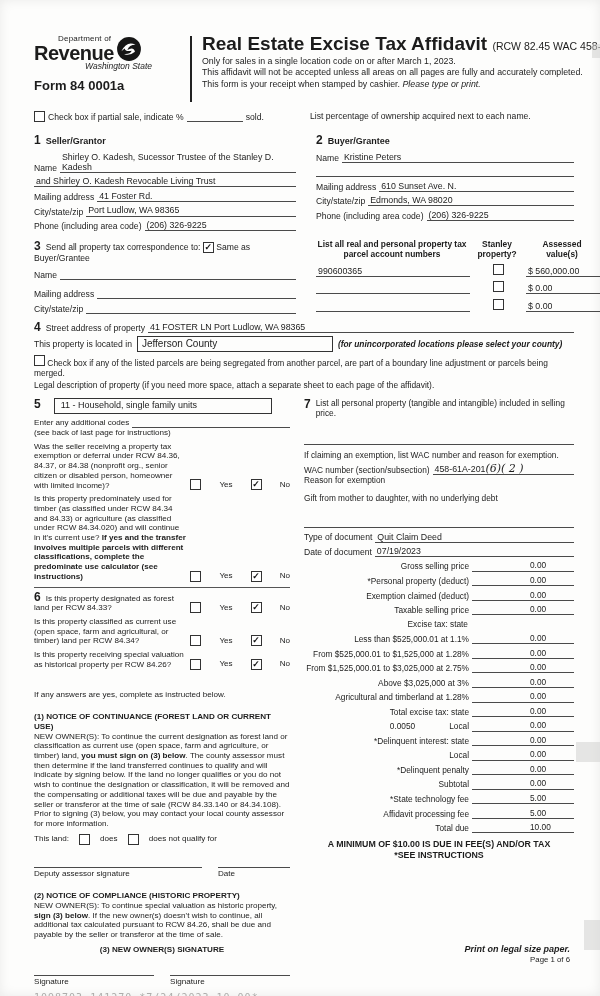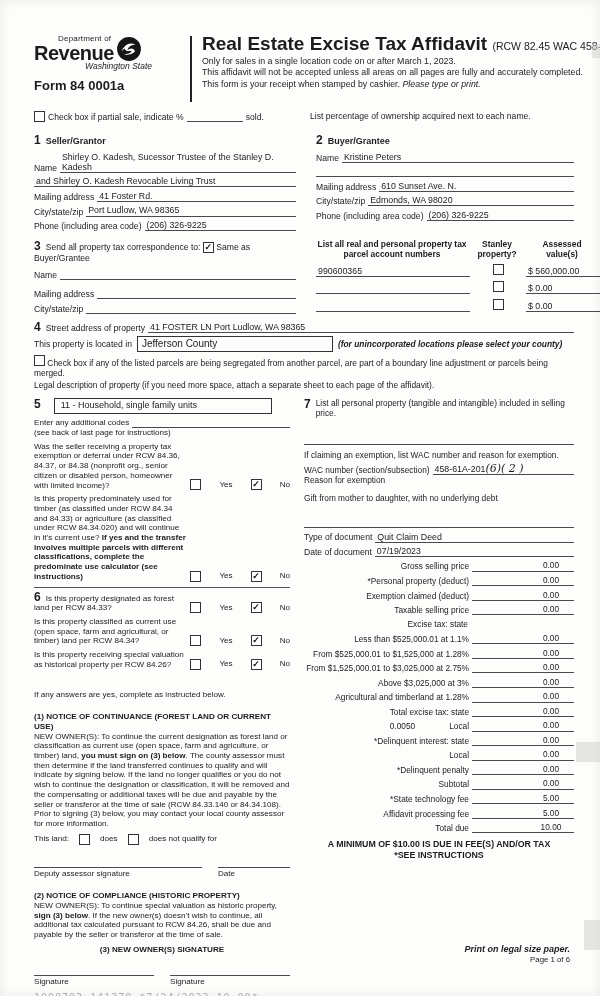--- a/index.html
+++ b/index.html
@@ -64,21 +64,21 @@
   .ntitle{font-weight:bold;margin-top:13px}
   .landrow{display:flex;gap:10px;margin-top:5px;align-items:center}
   .sig2{display:flex;gap:16px;margin-top:4px}
   .sig2 > div{flex:1}
   .sig2 .lab{font-size:8.1px;margin-top:1px}
   .center{text-align:center}
   
   .trow{display:flex;align-items:flex-end;margin-top:3.2px}
   .tlabel{flex:1;text-align:right;white-space:nowrap}
   .tlead{width:58px;border-bottom:1px solid #4a4a4a;flex:none;margin-left:3px}
-  .tval{width:42px;border-bottom:1px solid #4a4a4a;text-align:center;flex:none;padding-right:2px}
+  .tval{width:42px;border-bottom:1px solid #4a4a4a;text-align:left;flex:none;padding-right:2px}
   .theading{text-align:right;padding-right:106px;margin-top:4px}
   .rate{margin-right:34px}
   .stamp{position:absolute;left:34px;top:992px;color:#adadab;
          font-family:"DejaVu Sans Mono",monospace;font-size:10px;letter-spacing:1px}
   .printnote{position:absolute;right:30px;top:944px;text-align:right}
   .pn1{font-weight:bold;font-style:italic;font-size:9px}
   .pn2{font-size:7.8px;margin-top:1px}
   .artifact{position:absolute;background:#d2d2cf;opacity:.55}
   .a1{right:0;top:742px;width:24px;height:20px}
   .a2{right:0;top:920px;width:16px;height:30px}

